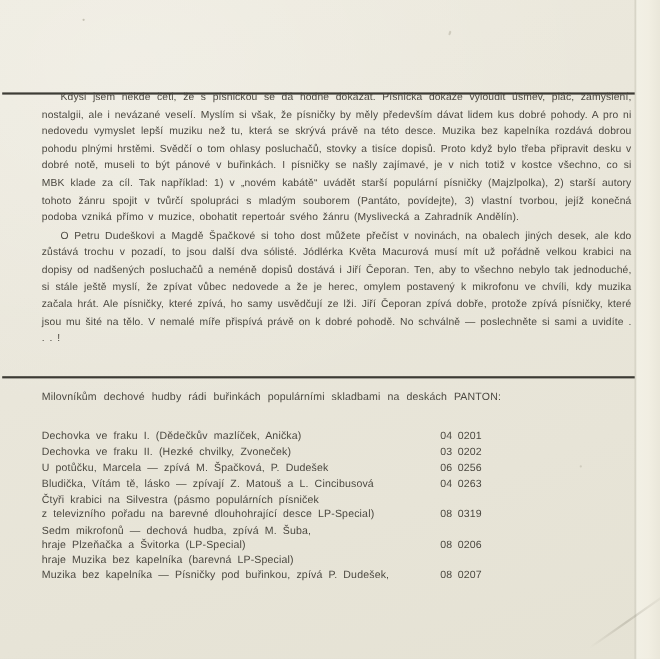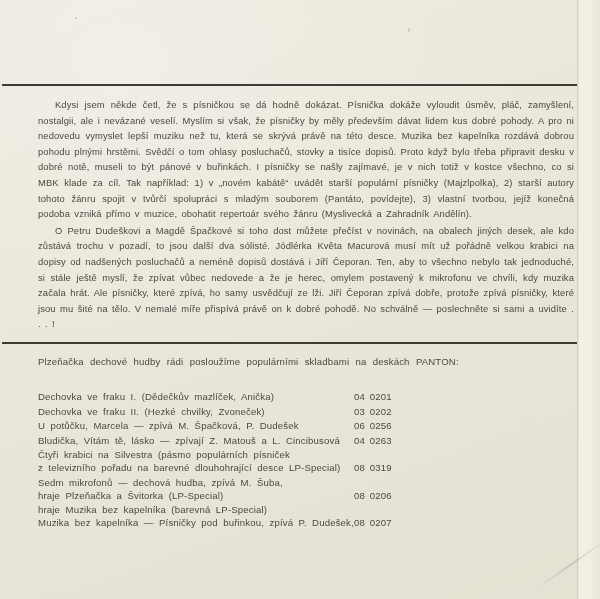--- a/index.html
+++ b/index.html
@@ -40,21 +40,21 @@
     width: 575px;
     height: 2px;
     background: var(--rule);
     opacity: 0.92;
   }
   .rule-top { top: 84px; }
   .rule-mid { top: 342px; }
   .essay {
     position: absolute;
     left: 38px;
-    top: 97px;
+    top: 80px;
     width: 536px;
     font-size: 9.4px;
     line-height: 15.6px;
     letter-spacing: 0.12px;
     word-spacing: 1.6px;
     text-align: justify;
   }
   .essay p { text-indent: 17px; }
   .essay p + p { margin-top: 1px; }
   .catalog-intro {
@@ -72,20 +72,21 @@
     top: 390px;
     width: 400px;
     font-size: 9.6px;
     letter-spacing: 0.15px;
     word-spacing: 2.6px;
   }
   .cat-row {
     display: flex;
     align-items: flex-end;
     margin-bottom: 1.5px;
+    justify-content: space-between;
   }
   .cat-titles { flex: 0 0 316px; width: 316px; }
   .cat-line { line-height: 13px; white-space: nowrap; }
   .cat-num {
     line-height: 13px;
     white-space: nowrap;
     word-spacing: 2px;
   }
   .speck {
     position: absolute;
@@ -116,21 +117,21 @@
 
   <div class="rule rule-top"></div>
 
   <div class="essay">
     <p>Kdysi jsem někde četl, že s písničkou se dá hodně dokázat. Písnička dokáže vyloudit úsměv, pláč, zamyšlení, nostalgii, ale i nevázané veselí. Myslím si však, že písničky by měly především dávat lidem kus dobré pohody. A pro ni nedovedu vymyslet lepší muziku než tu, která se skrývá právě na této desce. Muzika bez kapelníka rozdává dobrou pohodu plnými hrstěmi. Svědčí o tom ohlasy posluchačů, stovky a tisíce dopisů. Proto když bylo třeba připravit desku v dobré notě, museli to být pánové v buřinkách. I písničky se našly zajímavé, je v nich totiž v kostce všechno, co si MBK klade za cíl. Tak například: 1) v „novém kabátě“ uvádět starší populární písničky (Majzlpolka), 2) starší autory tohoto žánru spojit v tvůrčí spolupráci s mladým souborem (Pantáto, povídejte), 3) vlastní tvorbou, jejíž konečná podoba vzniká přímo v muzice, obohatit repertoár svého žánru (Myslivecká a Zahradník Andělín).</p>
     <p>O Petru Dudeškovi a Magdě Špačkové si toho dost můžete přečíst v novinách, na obalech jiných desek, ale kdo zůstává trochu v pozadí, to jsou další dva sólisté. Jódlérka Květa Macurová musí mít už pořádně velkou krabici na dopisy od nadšených posluchačů a neméně dopisů dostává i Jiří Čeporan. Ten, aby to všechno nebylo tak jednoduché, si stále ještě myslí, že zpívat vůbec nedovede a že je herec, omylem postavený k mikrofonu ve chvíli, kdy muzika začala hrát. Ale písničky, které zpívá, ho samy usvědčují ze lži. Jiří Čeporan zpívá dobře, protože zpívá písničky, které jsou mu šité na tělo. V nemalé míře přispívá právě on k dobré pohodě. No schválně — poslechněte si sami a uvidíte . . . !</p>
   </div>
 
   <div class="rule rule-mid"></div>
 
-  <div class="catalog-intro">Plzeňačka dechové hudby rádi posloužíme populárními skladbami na deskách PANTON:</div>
+  <div class="catalog-intro">Milovníkům dechové hudby rádi buřinkách populárními skladbami na deskách PANTON:</div>
 
   <div class="catalog">
 
     <div class="cat-row">
       <div class="cat-titles">
         <div class="cat-line">Dechovka ve fraku I. (Dědečkův mazlíček, Anička)</div>
       </div>
       <div class="cat-num">04 0201</div>
     </div>
 

